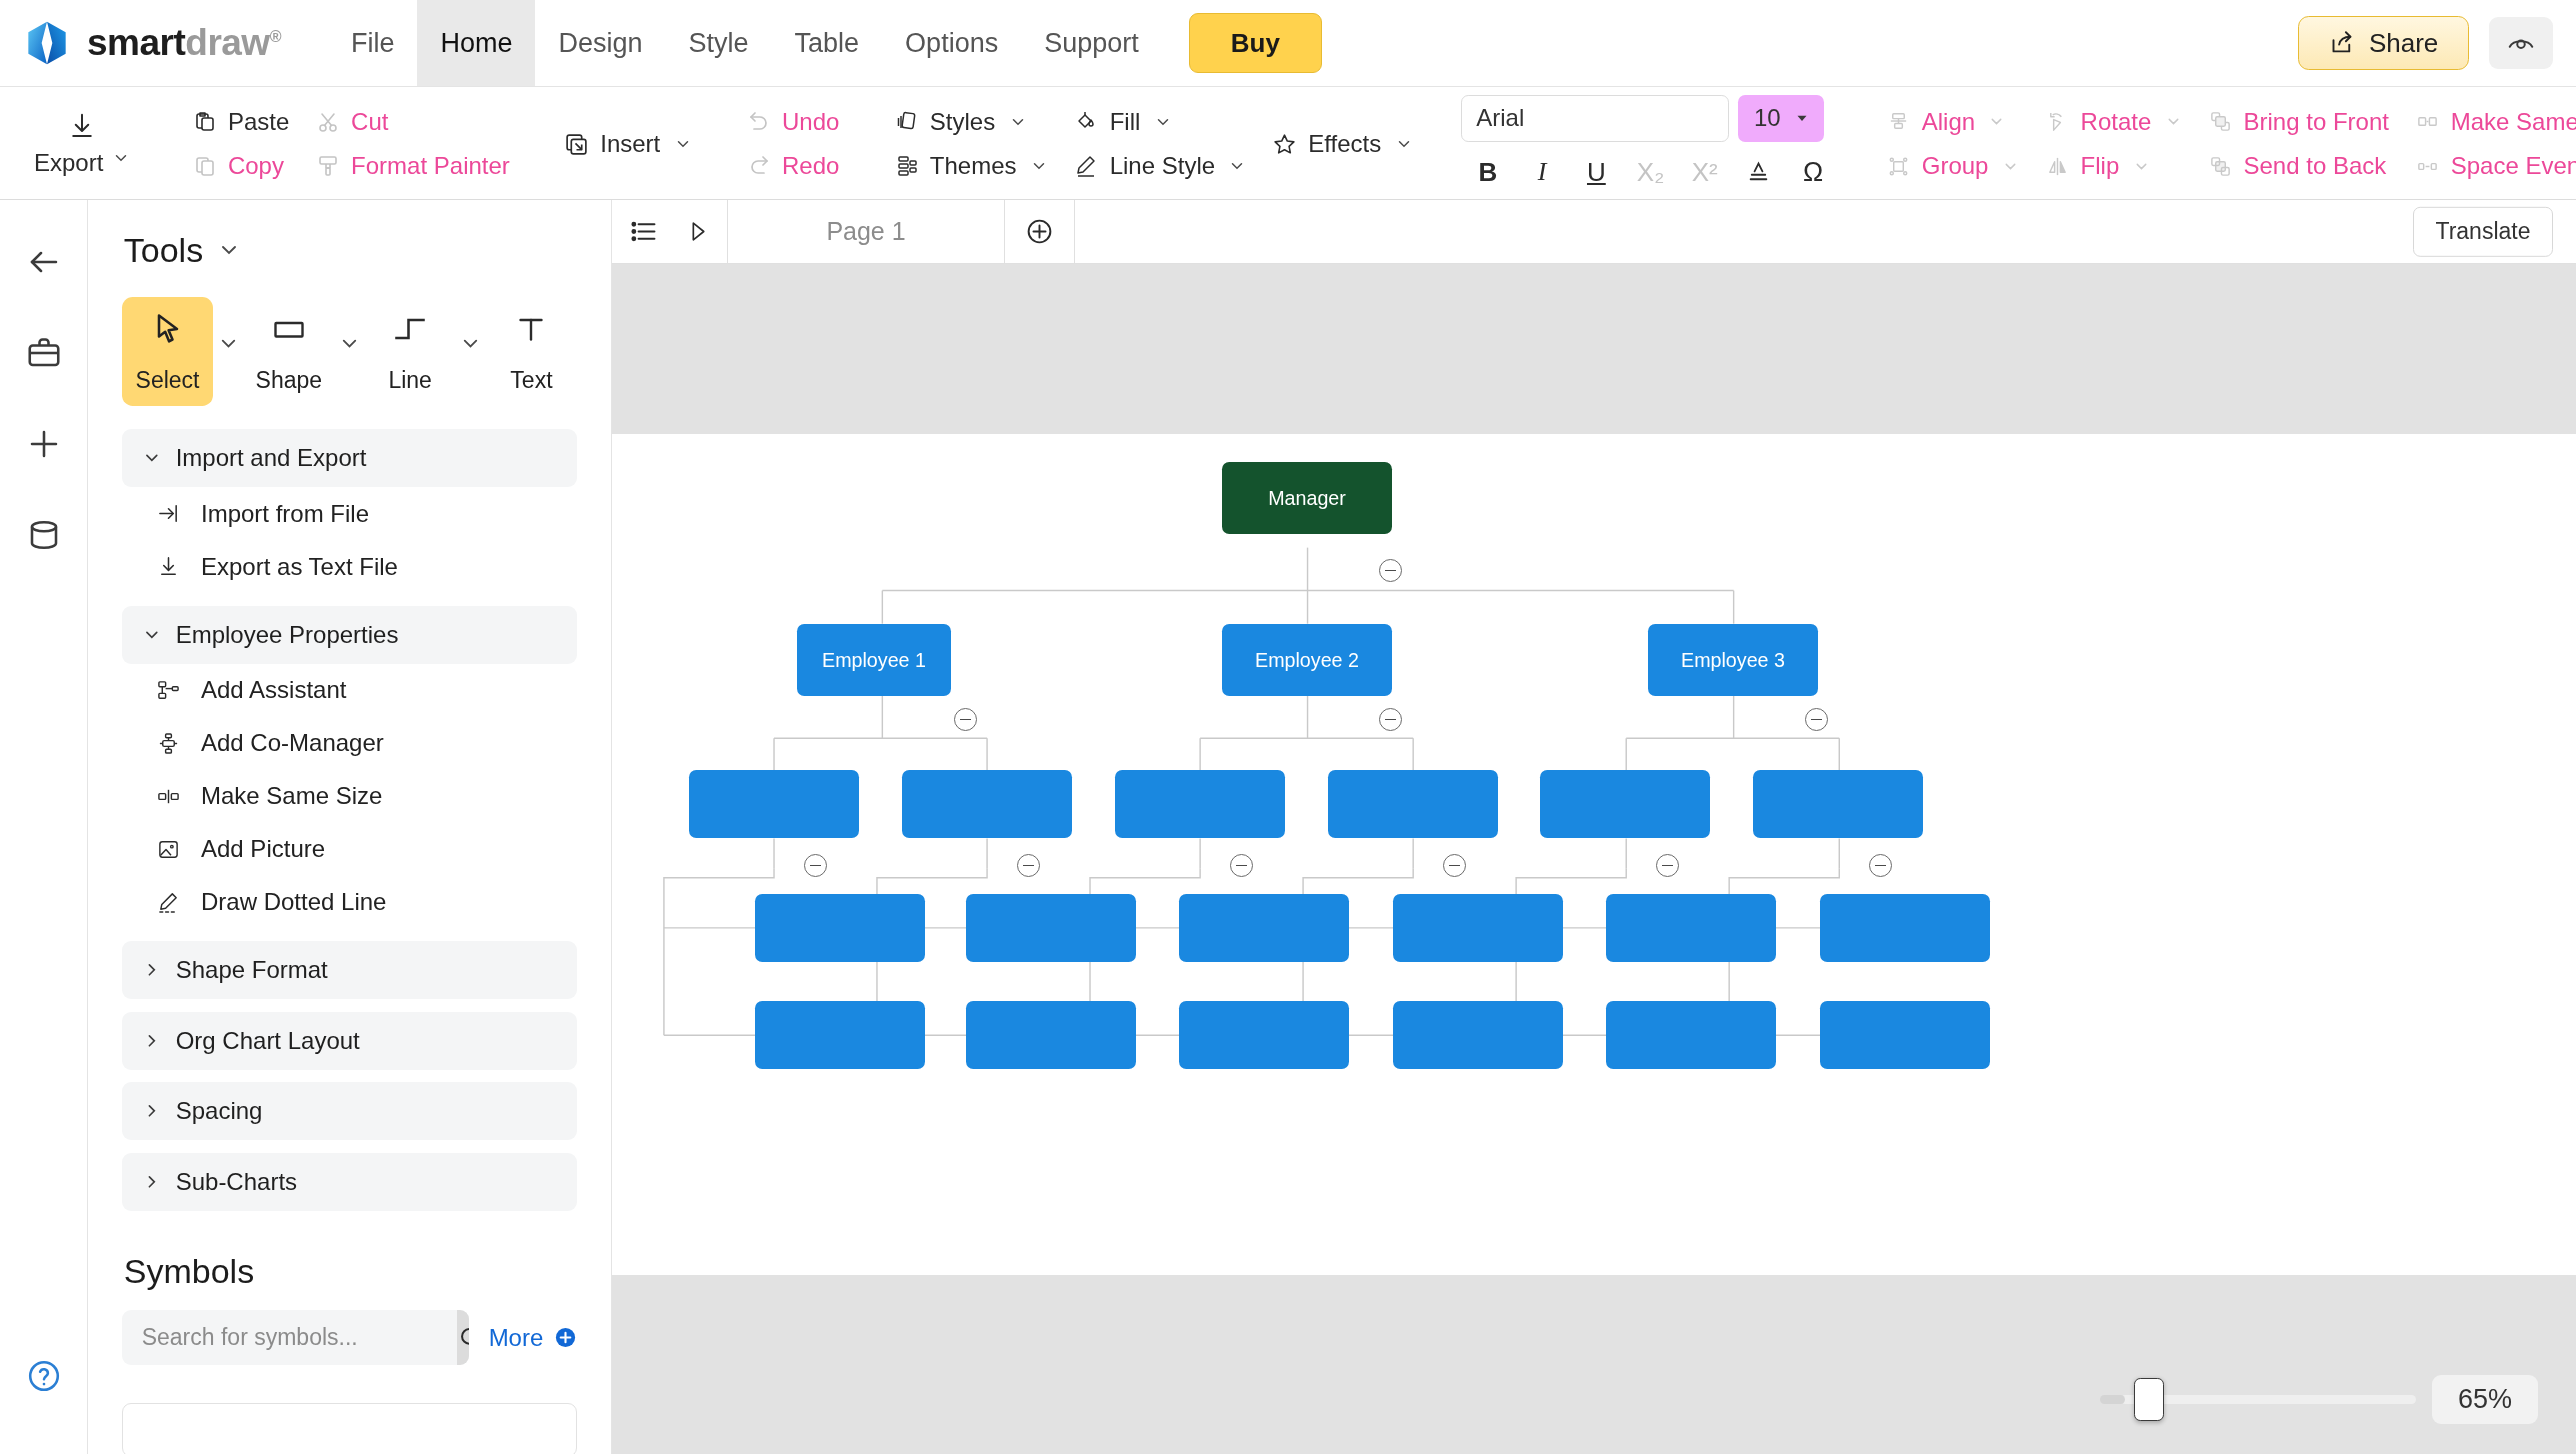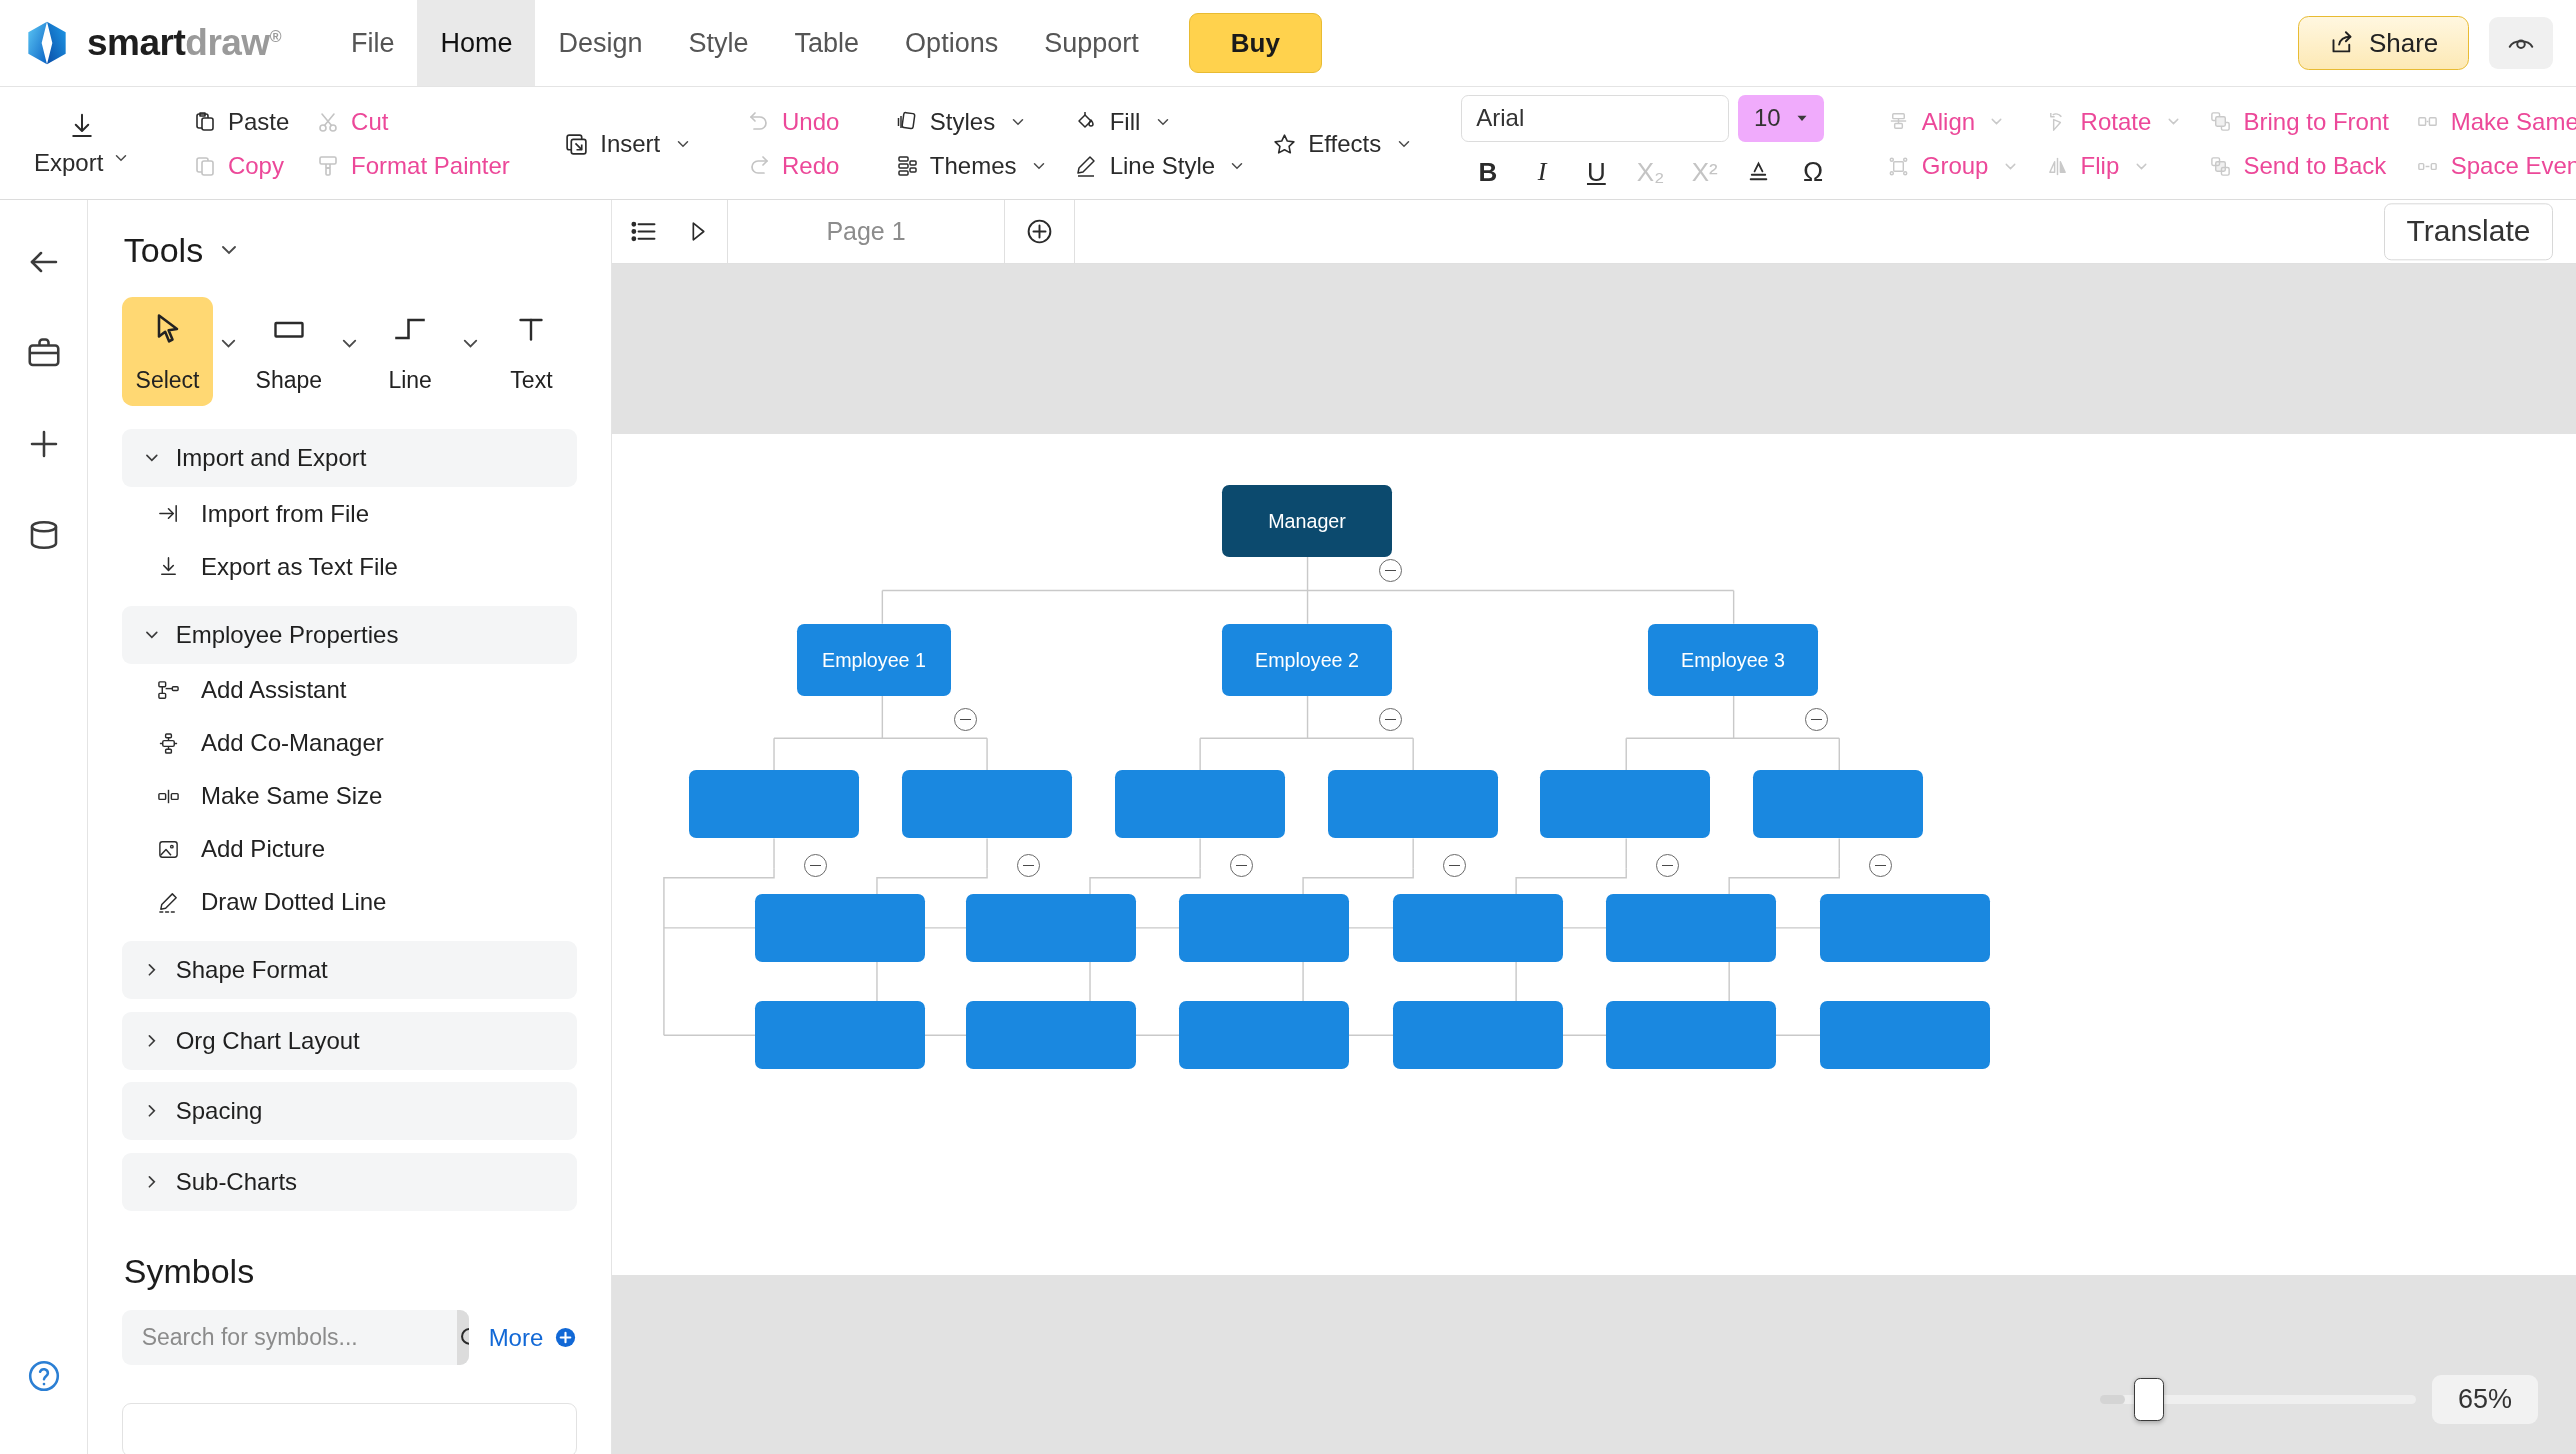--- a/index.html
+++ b/index.html
@@ -176,21 +176,21 @@
   .pb-cell {
     display: flex; align-items: center; justify-content: center;
     border-right: 0.9px solid #e0e0e0; cursor: pointer;
   }
   .pb-icons { width: 116px; gap: 27px; }
   .pb-tab { width: 277px; font-size: 25px; color: #8c8c8c; }
   .pb-add { width: 70px; }
   .translate-btn {
     position: absolute; right: 23px; top: 50%; transform: translateY(-50%);
     border: 0.9px solid #d8d8d8; border-radius: 7.2px; background: #fff;
-    padding: 10.7px 21.5px; font-size: 30px; color: #333; cursor: pointer;
+    padding: 10.7px 21.5px; font-size: 23px; color: #333; cursor: pointer;
   }
 
   .canvas-scroll { flex: 1; background: #e2e2e2; position: relative; overflow: hidden; }
   .page-sheet {
     position: absolute; left: 0; right: 0; top: 170px; height: 841px;
     background: #fff;
   }
   .chart { position: absolute; inset: 0; }
   .node {
     position: absolute; background: #1a88e0; border-radius: 7.2px;
@@ -966,21 +966,21 @@
                 <path d="M1133 452 L1133 486" stroke="#c9c9c9" stroke-width="1.6" fill="none"></path>
                 <path d="M1133 486 L1133 496 L1010 496 L1010 672" stroke="#c9c9c9" stroke-width="1.6" fill="none"></path>
                 <path d="M1010 552 L1111 552" stroke="#c9c9c9" stroke-width="1.6" fill="none"></path>
                 <path d="M1010 672 L1111 672" stroke="#c9c9c9" stroke-width="1.6" fill="none"></path>
                 <path d="M1371 452 L1371 486" stroke="#c9c9c9" stroke-width="1.6" fill="none"></path>
                 <path d="M1371 486 L1371 496 L1248 496 L1248 672" stroke="#c9c9c9" stroke-width="1.6" fill="none"></path>
                 <path d="M1248 552 L1350 552" stroke="#c9c9c9" stroke-width="1.6" fill="none"></path>
                 <path d="M1248 672 L1350 672" stroke="#c9c9c9" stroke-width="1.6" fill="none"></path>
               </svg>
             <div id="nodes">
-                <div class="node" style="left: 610px; top: 51px; width: 170px; height: 72px; background: #0c4a6e;">
+                <div class="node" style="left: 610px; top: 28px; width: 170px; height: 72px; background: #14532d;">
                   <span>Manager</span>
                 </div>
                 <div class="node" style="left: 185px; top: 190px; width: 154px; height: 72px; background: rgb(26, 136, 224);">
                   <span>Employee 1</span>
                 </div>
                 <div class="node" style="left: 610px; top: 190px; width: 170px; height: 72px; background: rgb(26, 136, 224);">
                   <span>Employee 2</span>
                 </div>
                 <div class="node" style="left: 1036px; top: 190px; width: 170px; height: 72px; background: rgb(26, 136, 224);">
                   <span>Employee 3</span>

